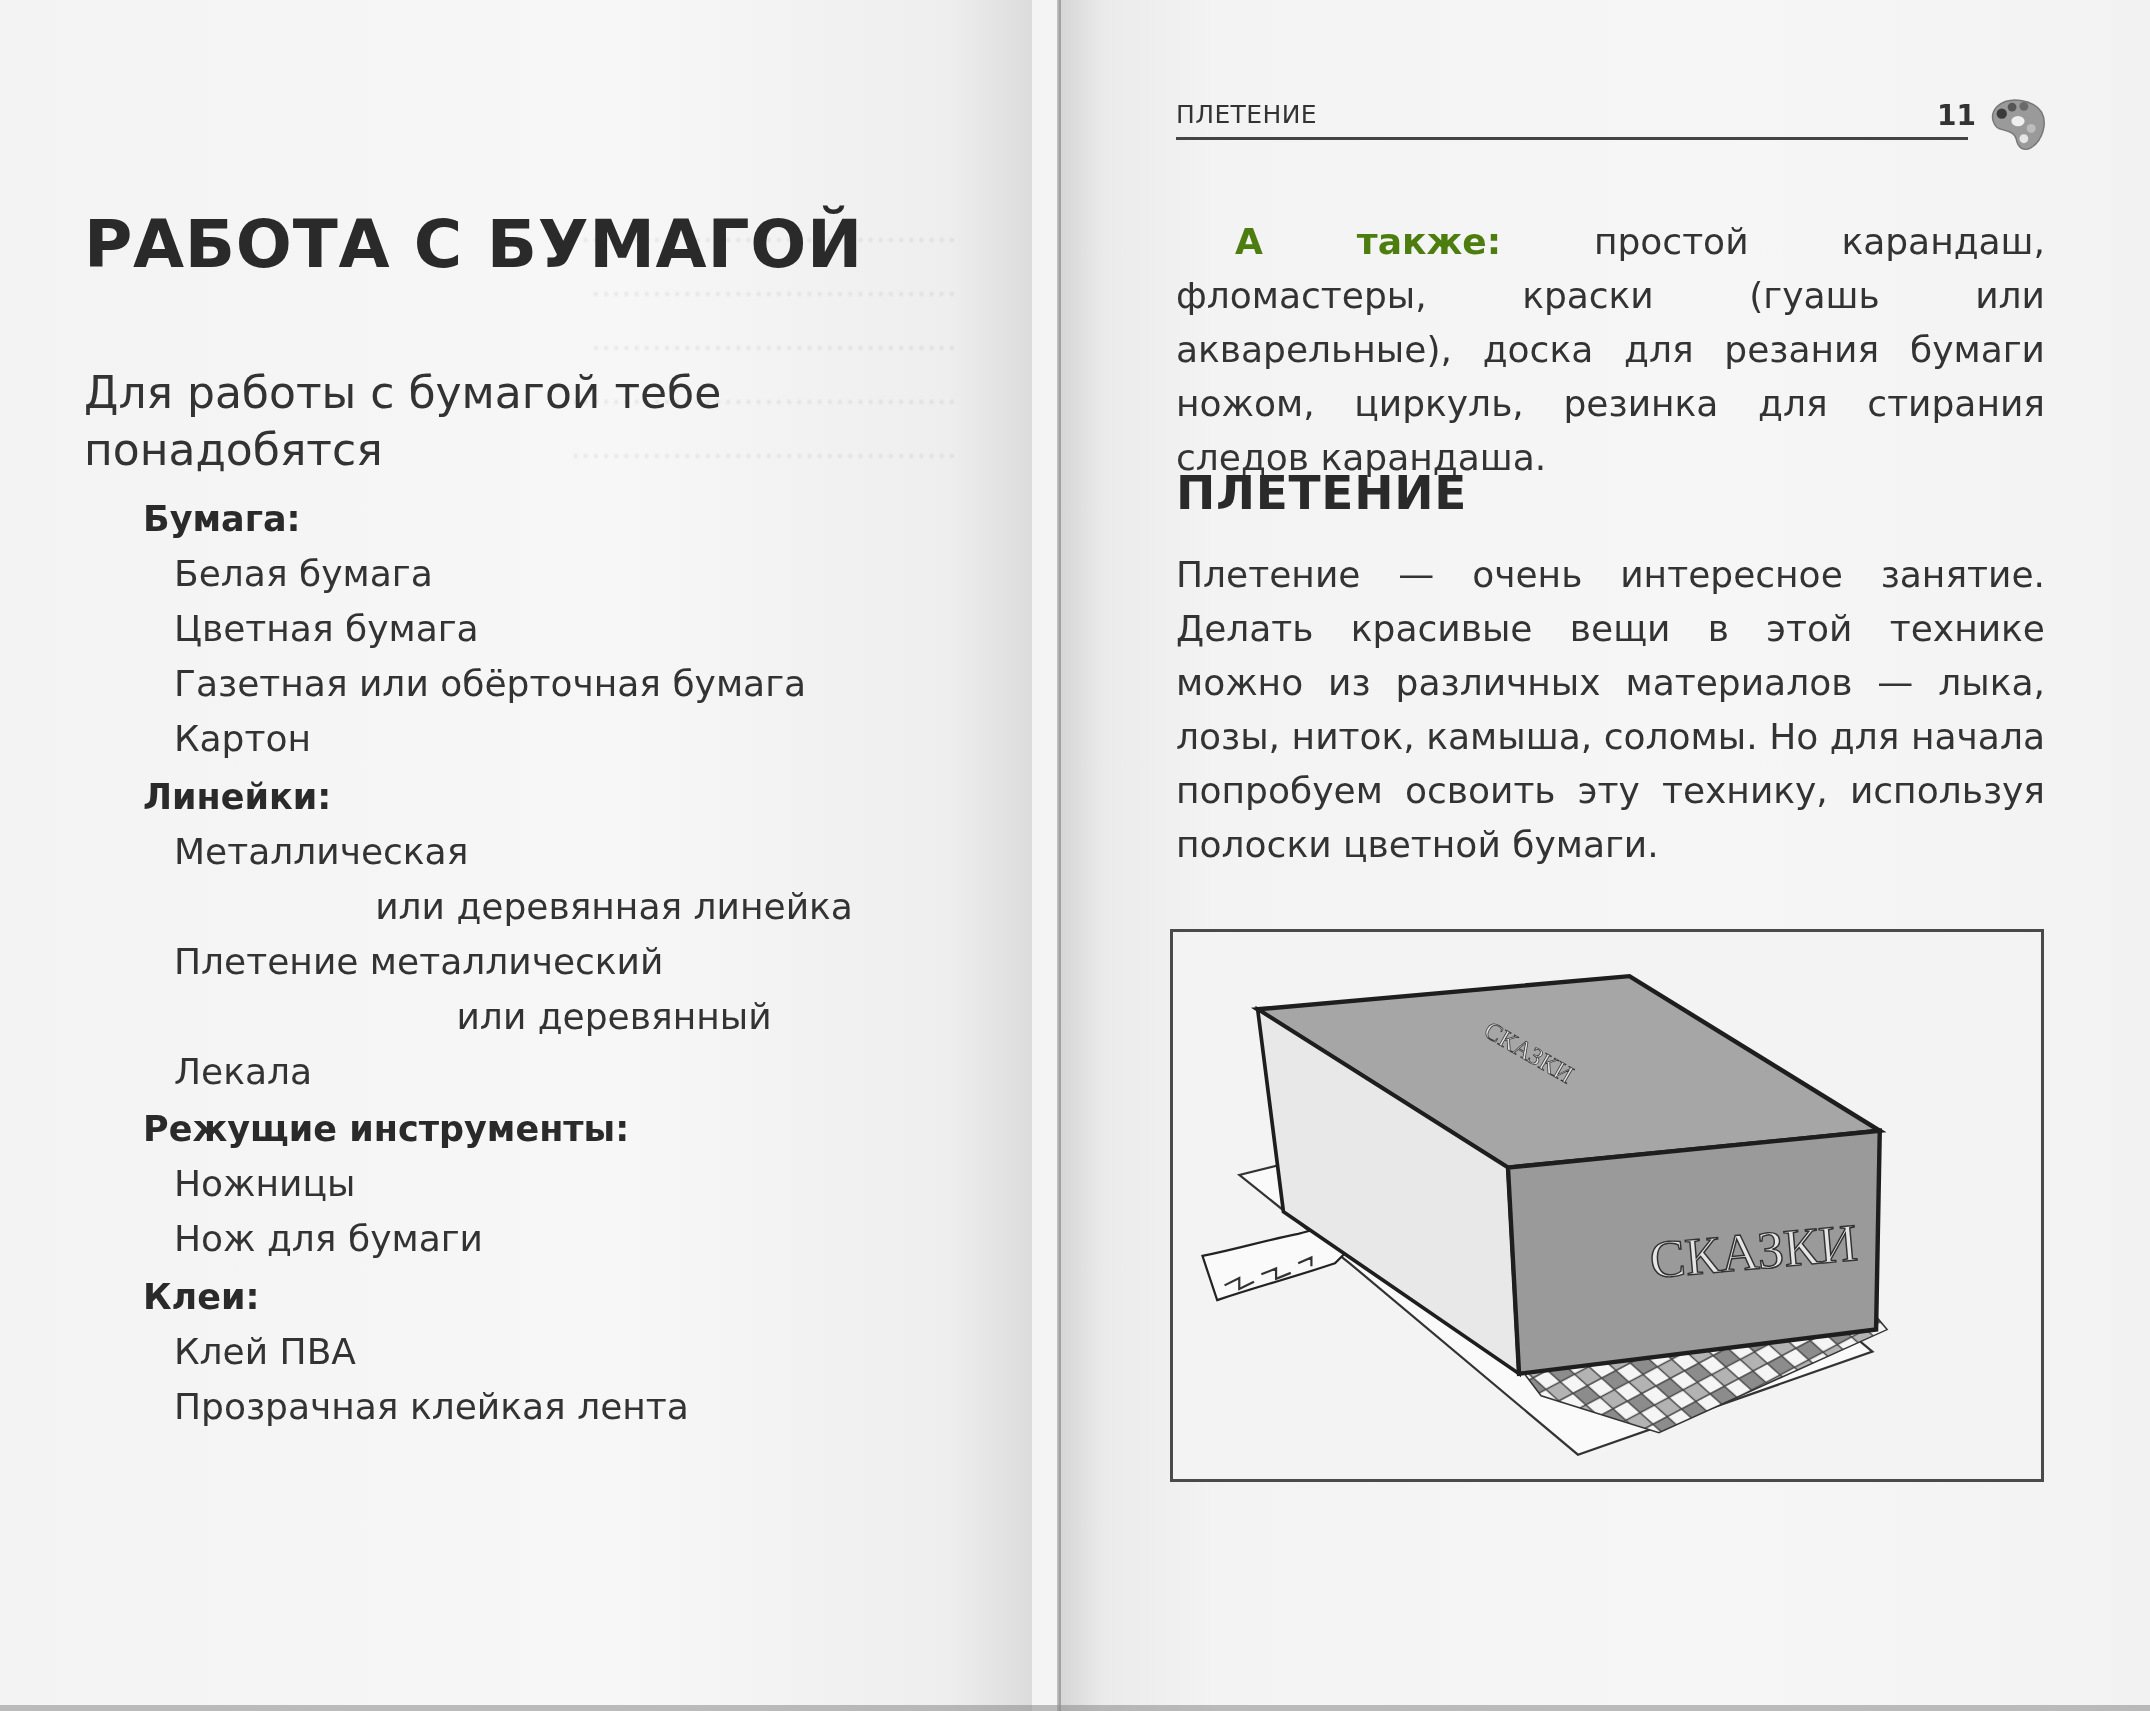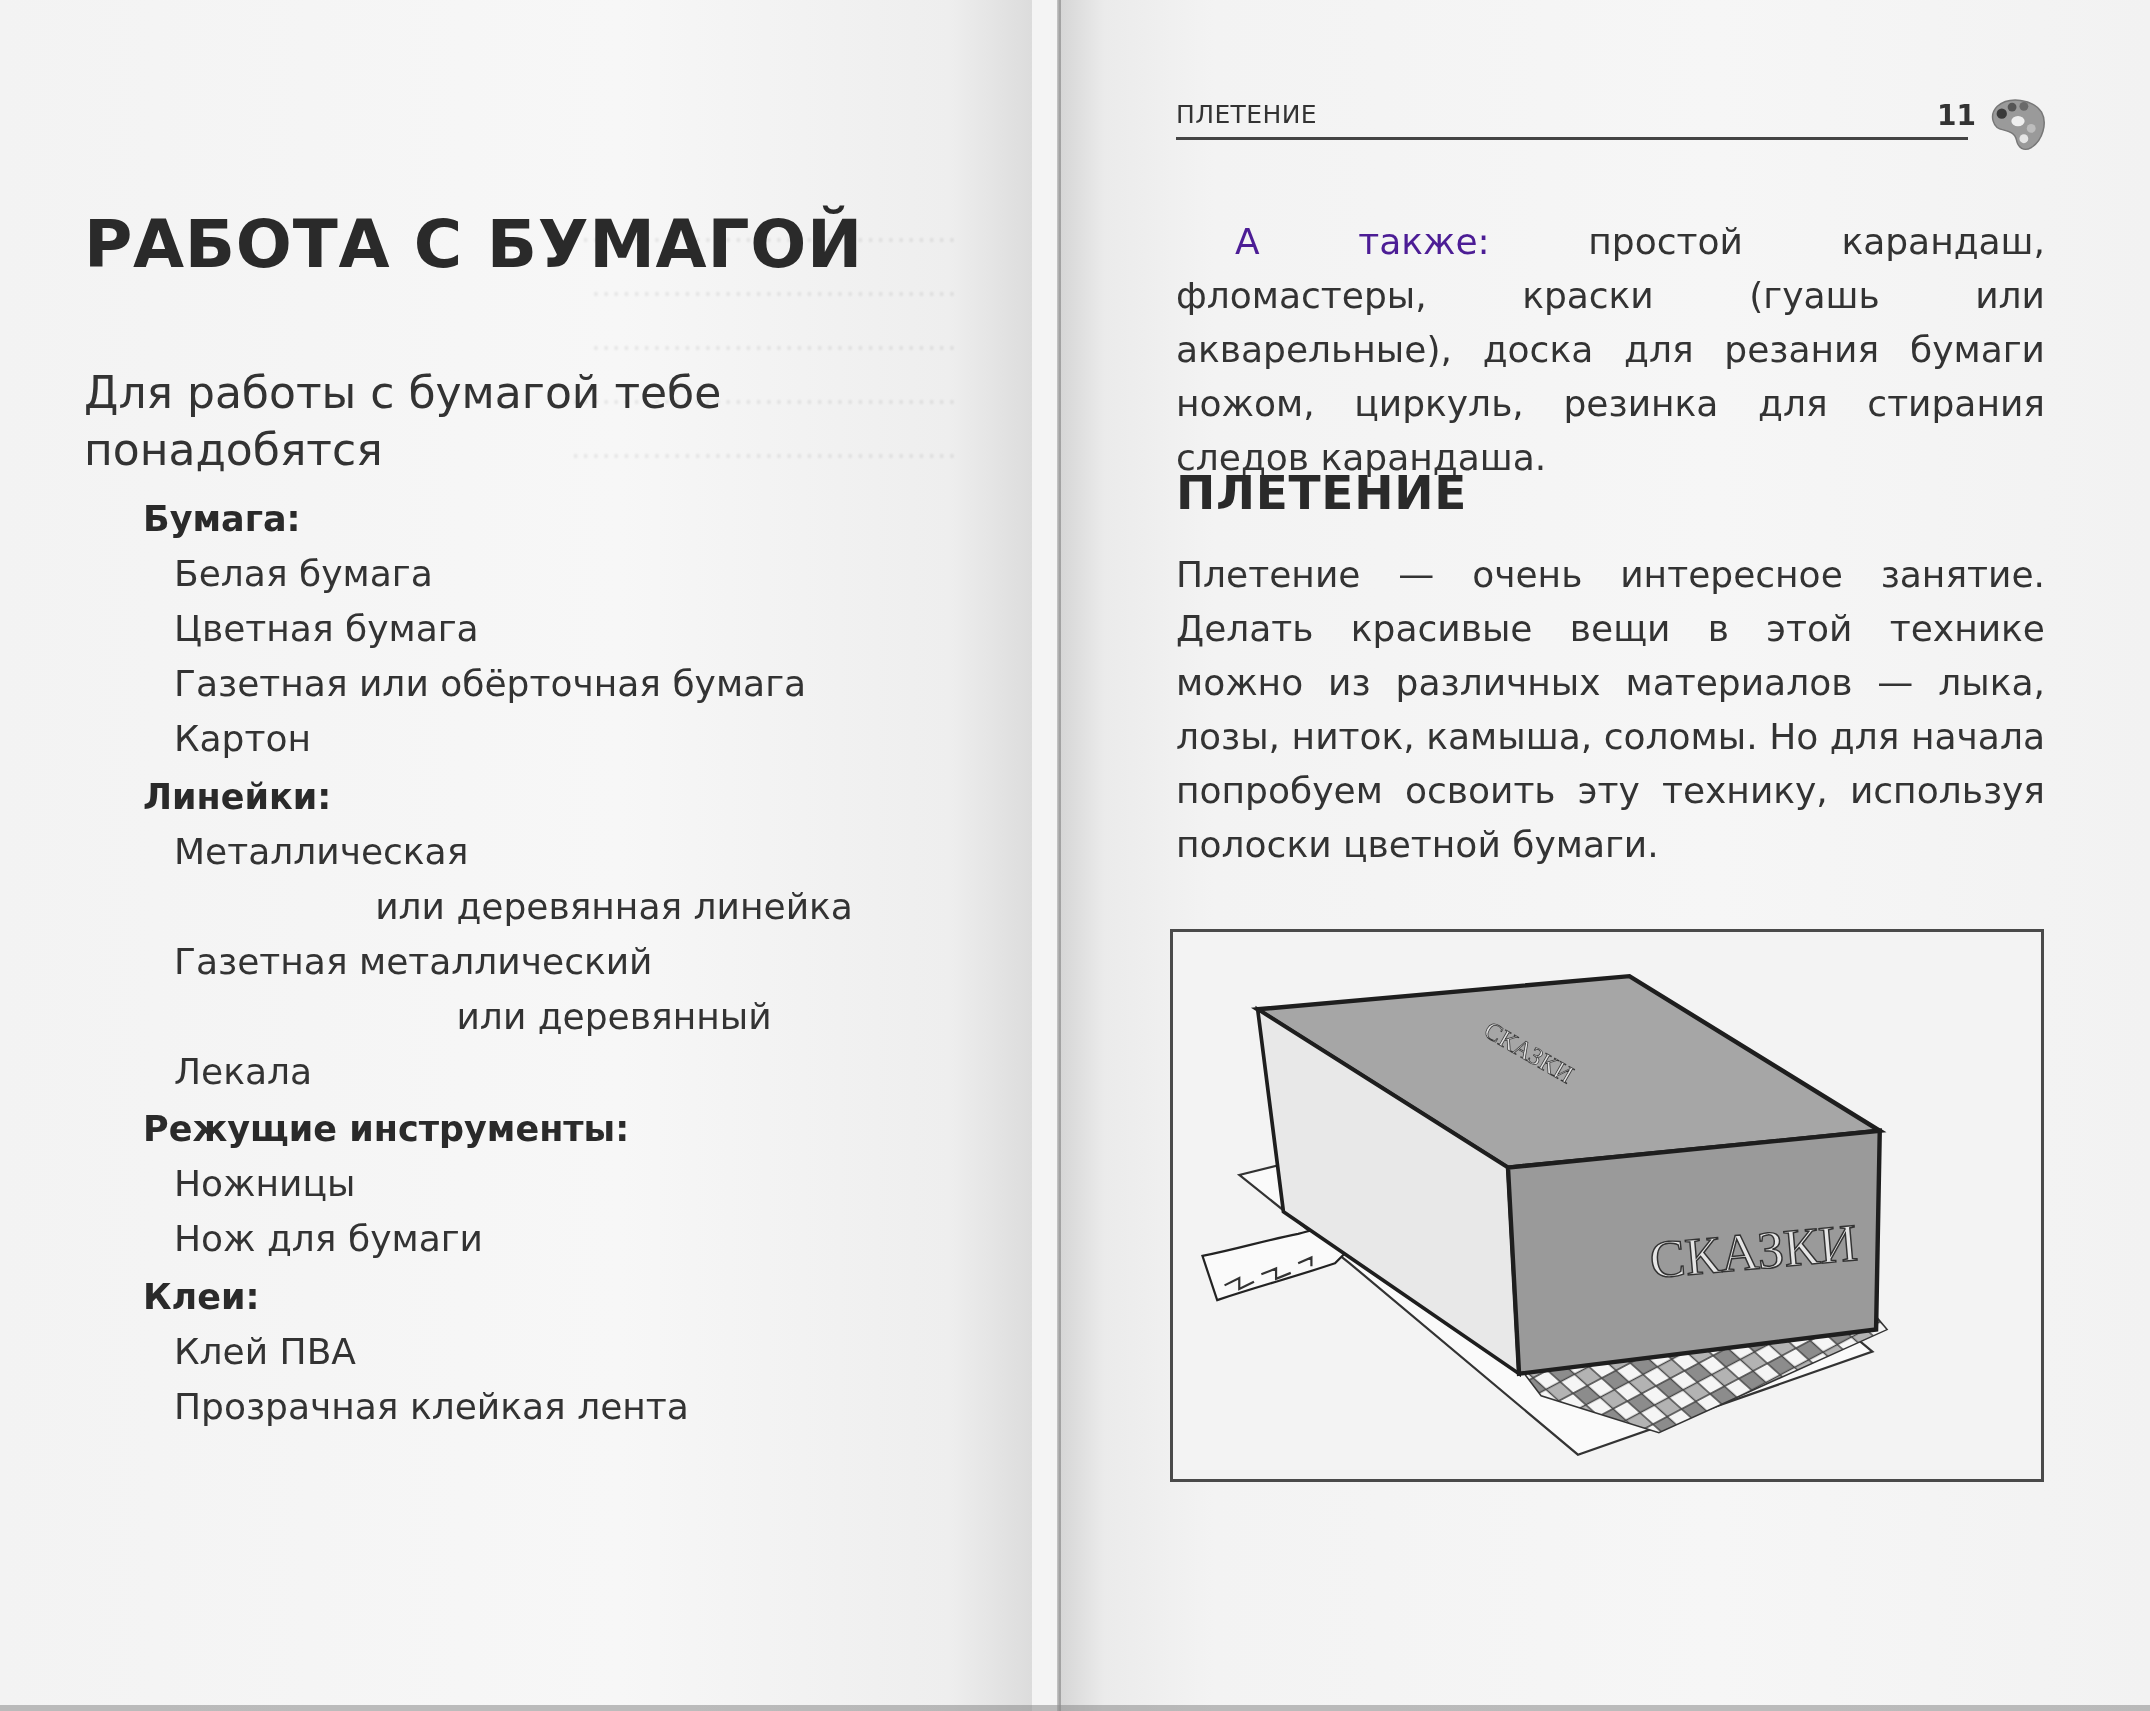--- a/index.html
+++ b/index.html
@@ -36,21 +36,21 @@
   .item { font-size:36px; line-height:55px; color:#333; padding-left:31px; }
   .item.cont { padding-left:96px;text-align:center; }
 
   
   .run-head { position:absolute; left:1176px; top:100px; font-size:25px; color:#333; letter-spacing:0.4px; }
   .page-num { position:absolute; left:1937px; top:99px; font-size:28px; font-weight:bold; color:#333; }
   .head-rule { position:absolute; left:1176px; top:137px; width:792px; height:2.9px; background:#444; }
   .palette { position:absolute; left:1987px; top:96px; width:59px; height:56px; }
   .para { position:absolute; left:1176px; width:869px; font-size:36px; line-height:54px; color:#333; text-align:justify; }
   .para1 { top:215px; text-indent:59px; }
-  .para1 b { font-weight:normal; color:#4c1d95; }
+  .para1 b { font-weight:bold; color:#4d7c0f; }
   .sec-title { position:absolute; left:1176px; top:465px; font-size:47px; font-weight:bold; color:#2a2a2a; letter-spacing:0.7px; }
   .para2 { top:548px; }
 
   .figure { position:absolute; left:1170px; top:929px; width:868px; height:547px;
     border:3.7px solid #4a4a4a; background:#f3f3f3; }
   .figure svg { position:absolute; left:0; top:0; width:100%; height:100%; }
 </style>
 </head>
 <body>
 
@@ -64,21 +64,21 @@
   </div>
   <div class="list" id="materials-list">
       <div class="cat">Бумага:</div>
       <div class="item">Белая бумага</div>
       <div class="item">Цветная бумага</div>
       <div class="item">Газетная или обёрточная бумага</div>
       <div class="item">Картон</div>
       <div class="cat">Линейки:</div>
       <div class="item">Металлическая</div>
       <div class="item cont">или деревянная линейка</div>
-      <div class="item">Газетная металлический</div>
+      <div class="item">Плетение металлический</div>
       <div class="item cont">или деревянный</div>
       <div class="item">Лекала</div>
       <div class="cat">Режущие инструменты:</div>
       <div class="item">Ножницы</div>
       <div class="item">Нож для бумаги</div>
       <div class="cat">Клеи:</div>
       <div class="item">Клей ПВА</div>
       <div class="item">Прозрачная клейкая лента</div>
     </div>
 </div>

